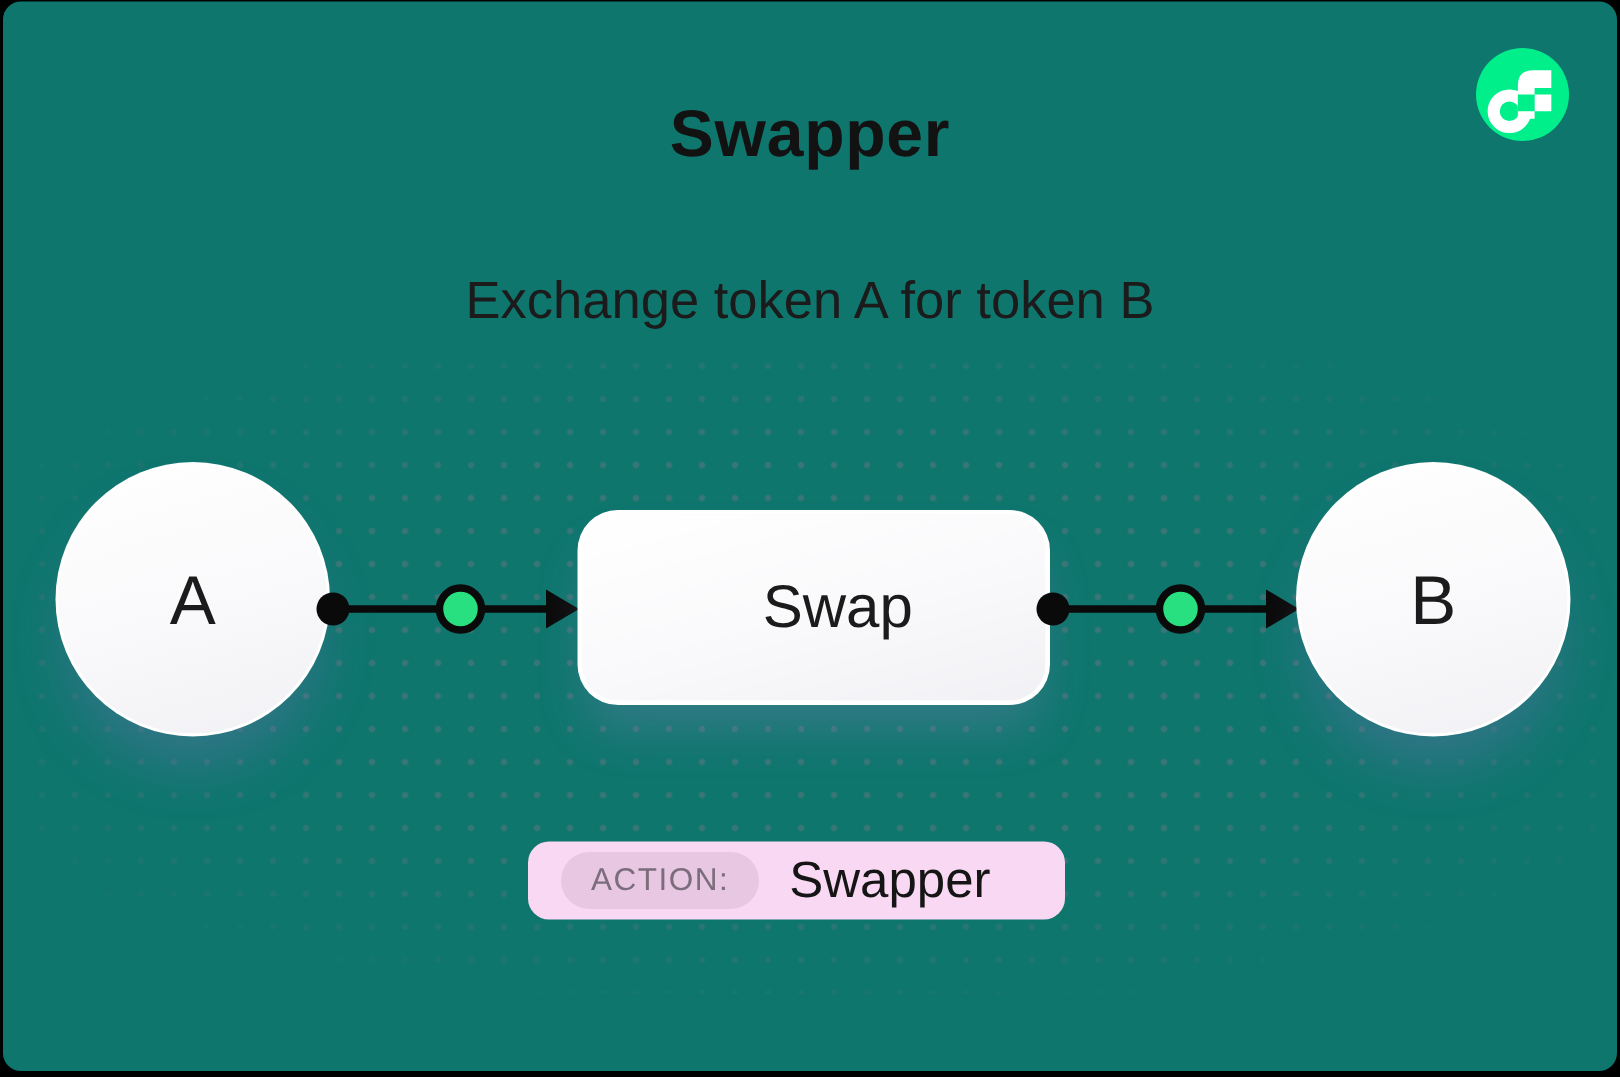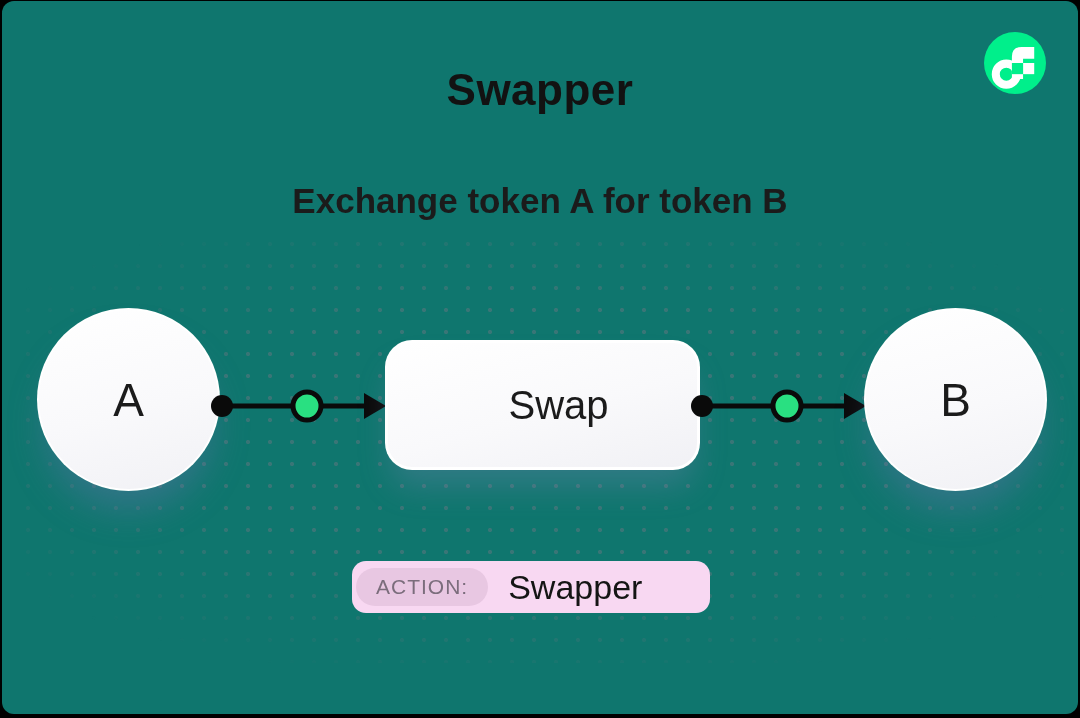--- a/index.html
+++ b/index.html
@@ -34,21 +34,21 @@
     font-size: 44px;
     font-weight: 700;
     letter-spacing: 0.5px;
     color: #121212;
   }
   .subtitle {
     position: absolute;
     left: 0; top: 180px; width: 100%;
     text-align: center;
     font-size: 35px;
-    font-weight: 700;
+    font-weight: 400;
     color: #1B1B1B;
   }
   .logo {
     position: absolute;
     left: 982px; top: 31px;
     width: 62px; height: 62px;
   }
   .node {
     position: absolute;
     background: linear-gradient(165deg, #FFFFFF 0%, #F9F9FB 55%, #F1F1F5 100%);
@@ -81,21 +81,21 @@
   .connector-right { left: 685px; top: 383px; }
   .badge {
     position: absolute;
     left: 350px; top: 560px;
     width: 358px; height: 52px;
     border-radius: 14px;
     background: #F8D8F2;
     box-sizing: border-box;
     display: flex;
     align-items: center;
-    padding-left: 4px;
+    padding-left: 22px;
   }
   .badge-label {
     display: inline-flex;
     align-items: center;
     justify-content: center;
     height: 38px;
     padding: 0 20px;
     border-radius: 19px;
     background: #E8C7E2;
     font-size: 21px;

